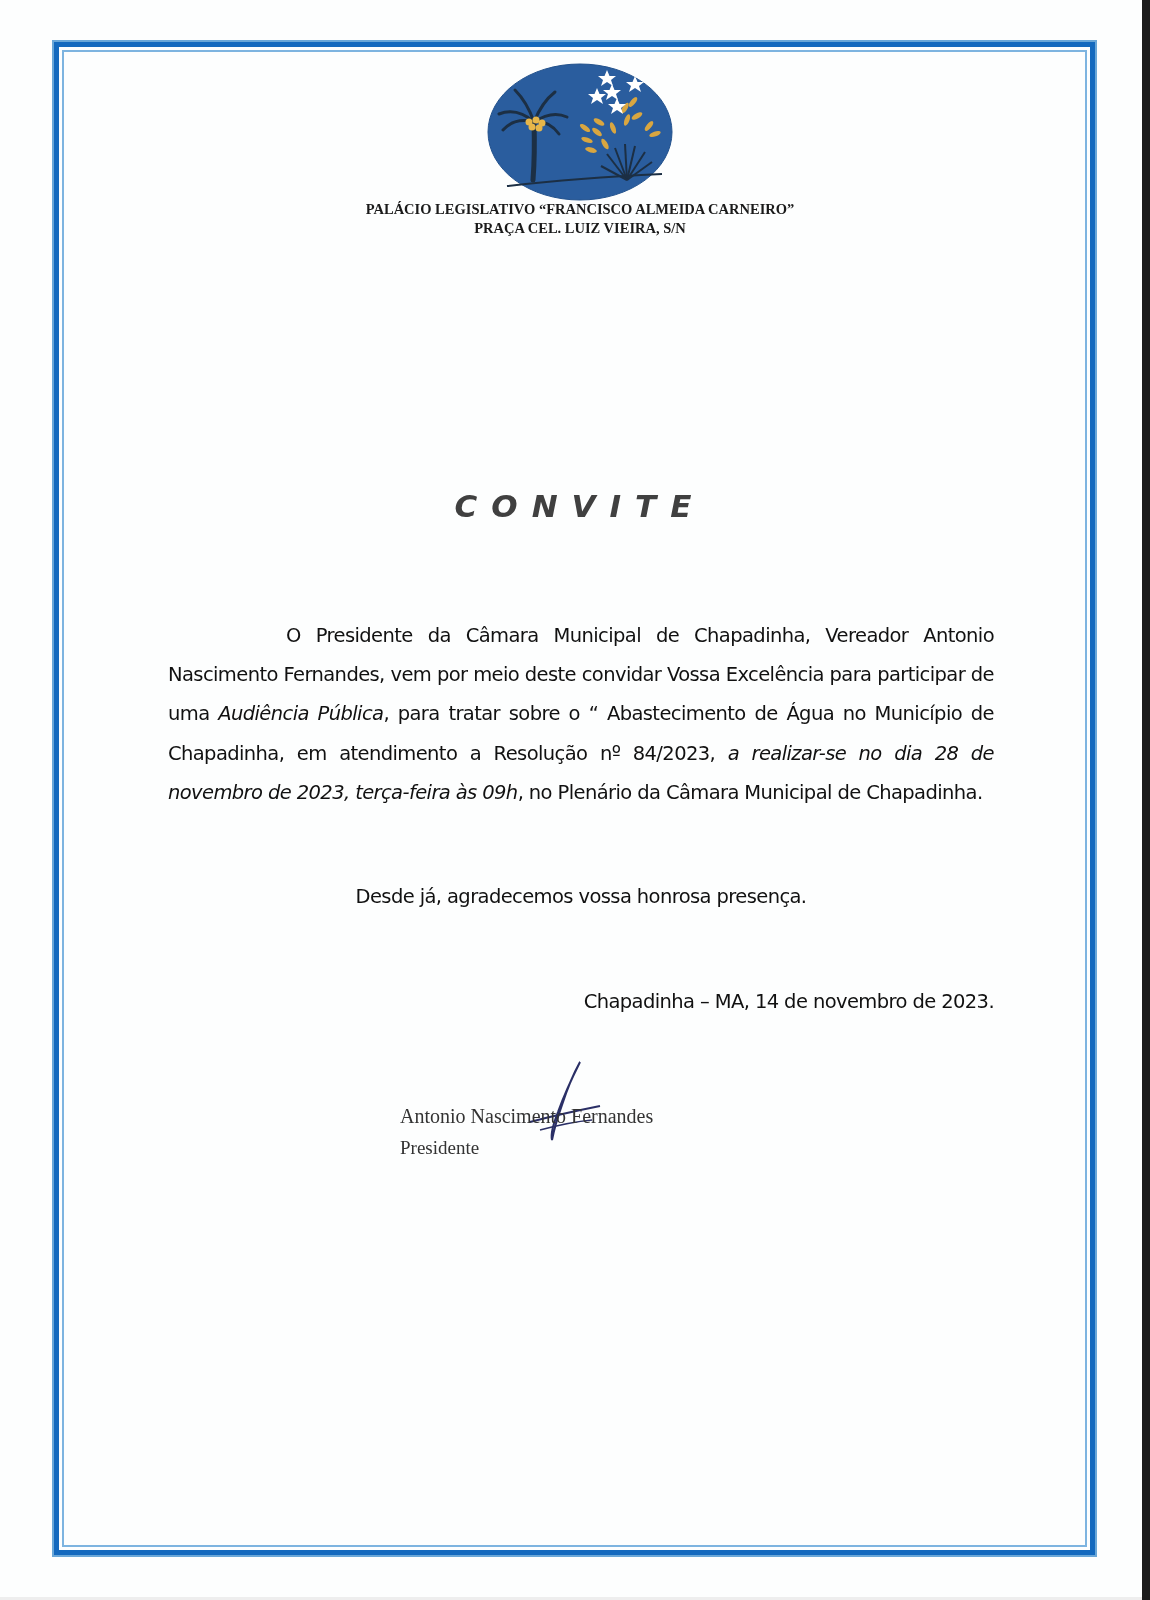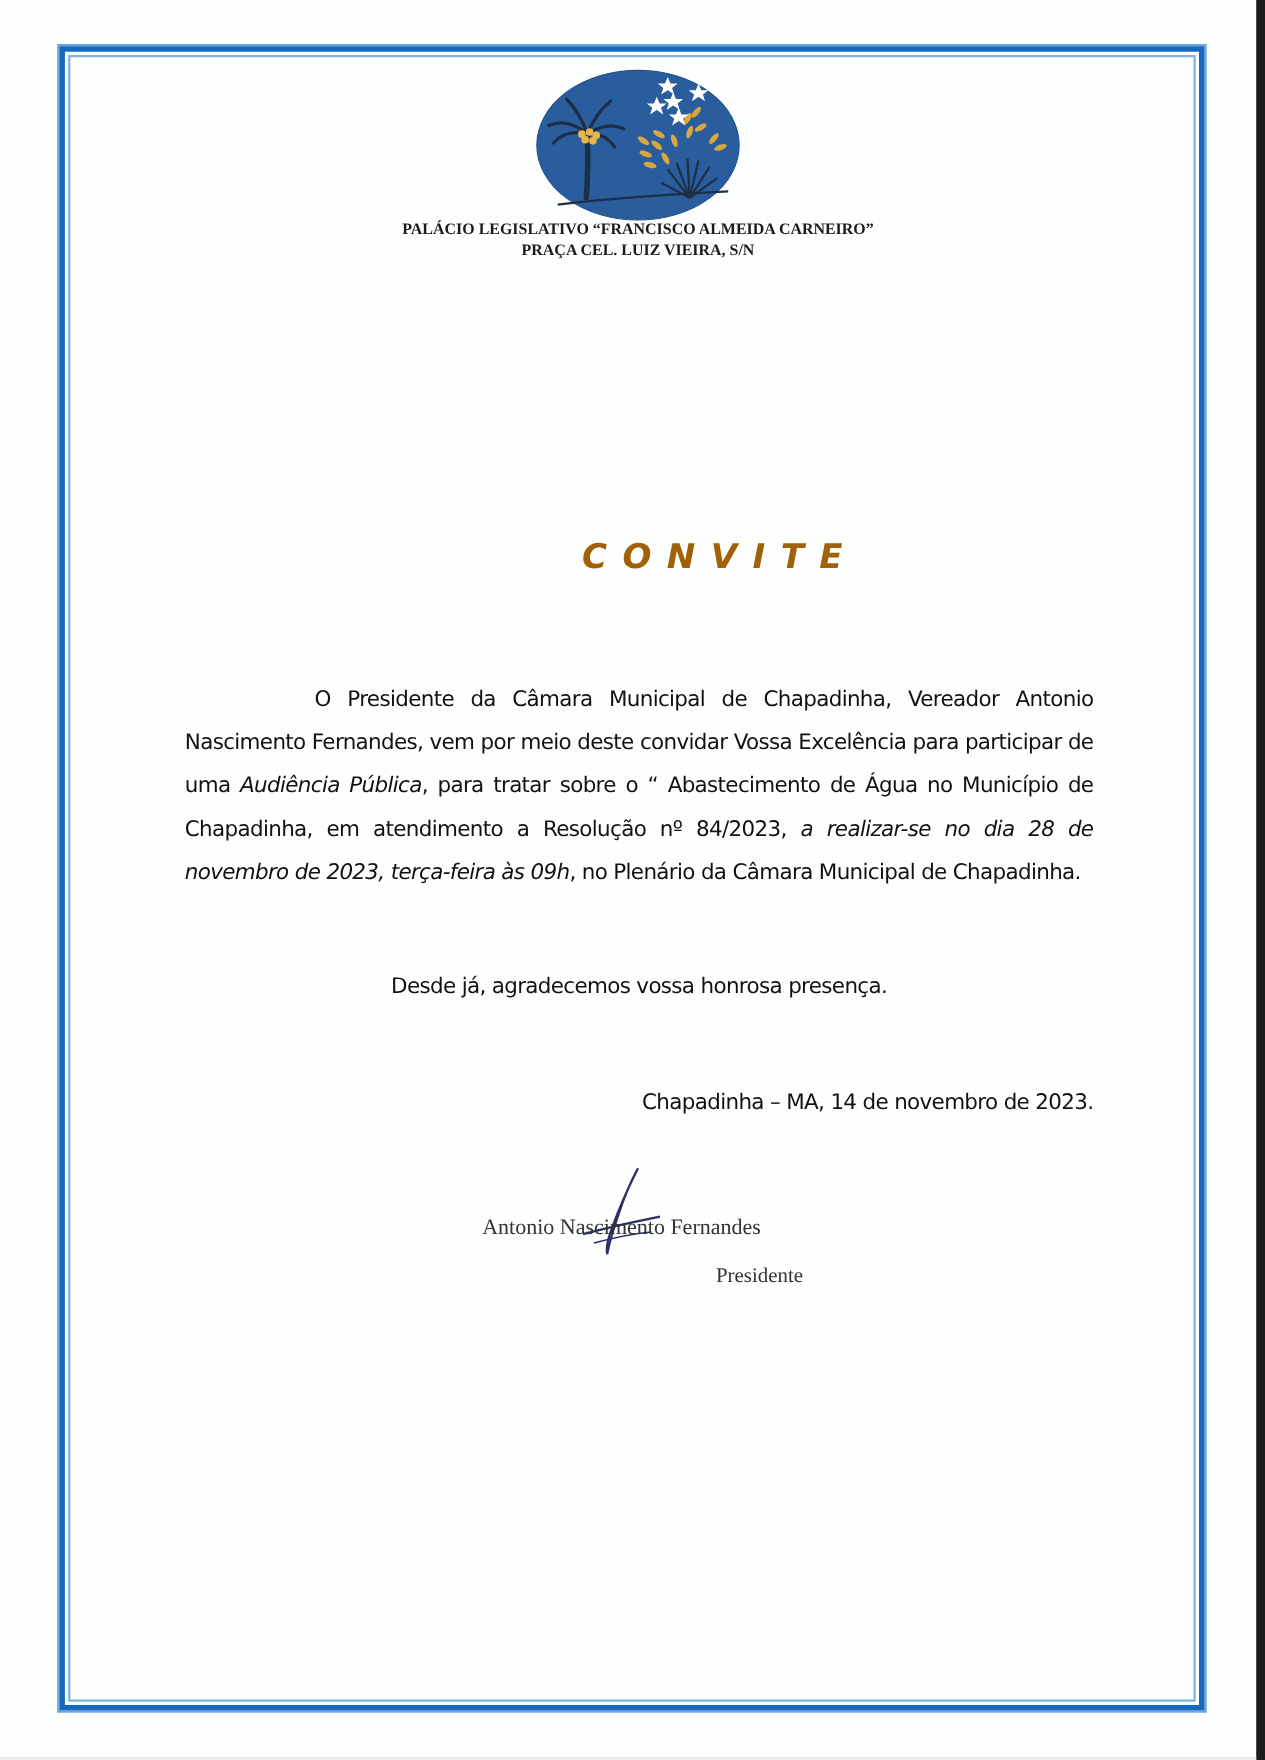--- a/index.html
+++ b/index.html
@@ -80,27 +80,27 @@
     line-height: 19.2px;
     color: #1a1a1a;
   }
   .letterhead div { white-space: nowrap; }
 
   .title {
     position: absolute;
     left: 380px;
     top: 488px;
     width: 400px;
-    text-align: right;
+    text-align: center;
     font-family: "DejaVu Sans", sans-serif;
     font-weight: bold;
     font-style: italic;
     font-size: 31px;
     letter-spacing: 14px;
-    color: #a16207;
+    color: #404040;
   }
 
   .body-text {
     position: absolute;
     left: 168px;
     top: 616px;
     width: 826px;
     font-family: "DejaVu Sans", sans-serif;
     font-size: 19.5px;
     line-height: 39.2px;
@@ -140,35 +140,34 @@
     left: 500px;
     top: 1060px;
     width: 110px;
     height: 90px;
   }
   .signer-name {
     position: absolute;
     left: 400px;
     top: 1105px;
     width: 330px;
-    text-align: center;
+    text-align: left;
     font-family: "Liberation Serif", serif;
     font-size: 20px;
     color: #333;
   }
   .signer-role {
     position: absolute;
     left: 400px;
     top: 1137px;
     width: 330px;
-    text-align: right;
+    text-align: left;
     font-family: "Liberation Serif", serif;
     font-size: 19px;
     color: #333;
-    margin-top: 12px;
   }
 </style>
 </head>
 <body>
 
 <div class="right-strip"></div>
 <div class="bottom-strip"></div>
 
 <div class="frame-outer"></div>
 <div class="frame-thick"></div>

